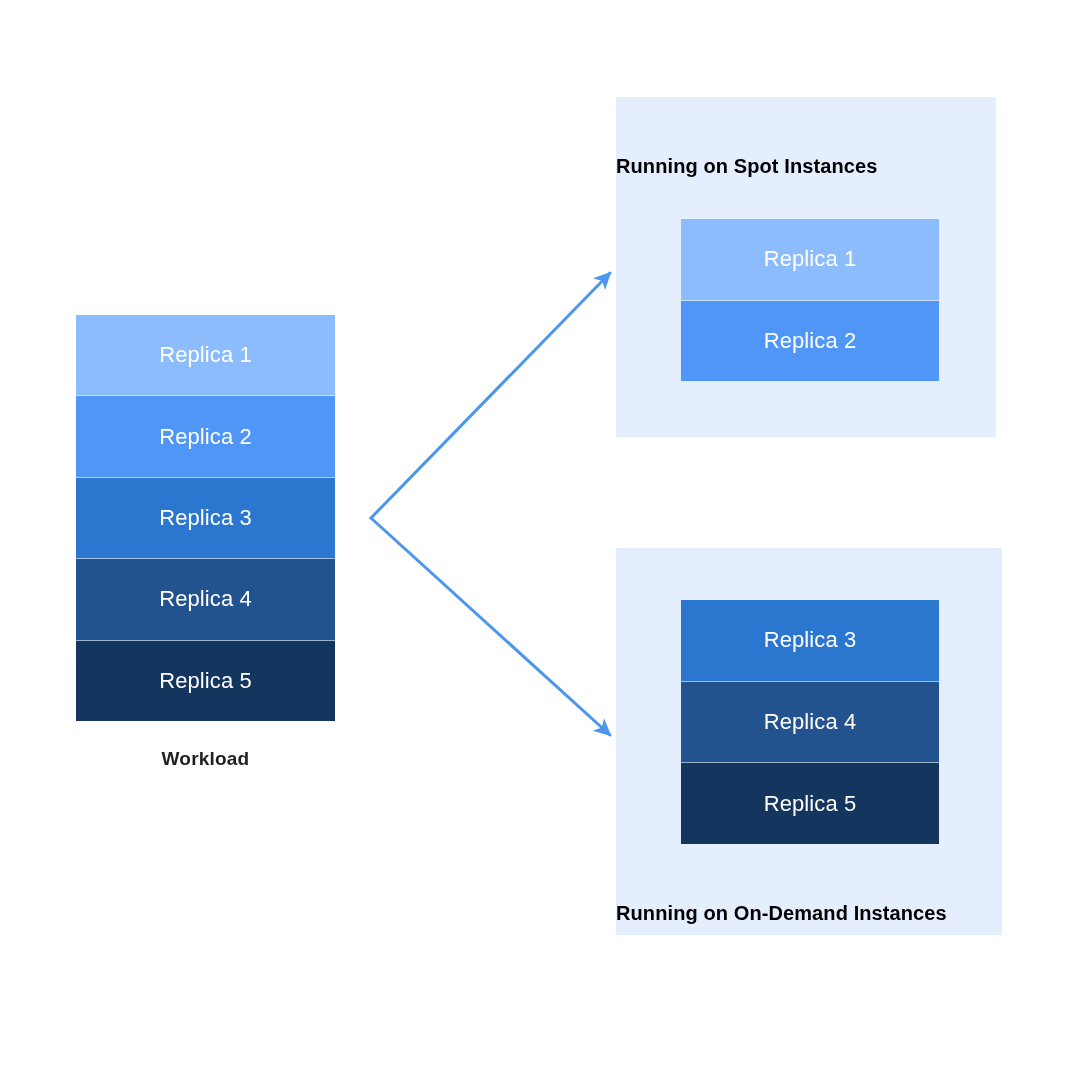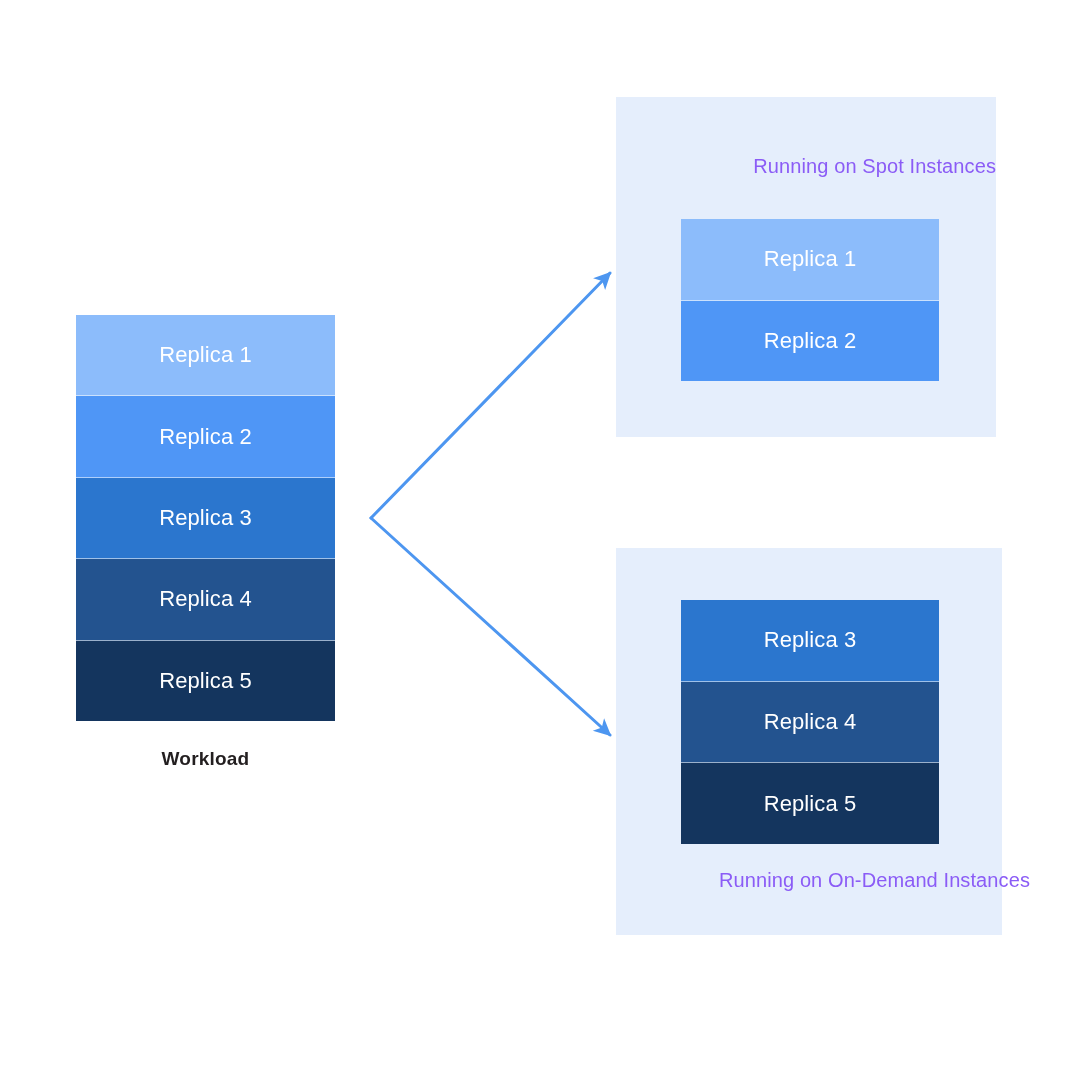--- a/index.html
+++ b/index.html
@@ -72,24 +72,24 @@
     left: 616px;
     top: 548px;
     width: 386px;
     height: 387px;
   }
 
   .panel-title {
     position: absolute;
     left: 0;
     width: 100%;
-    text-align: right;
+    text-align: left;
     font-size: 20px;
-    font-weight: 400;
-    color: #8b5cf6;
+    font-weight: 700;
+    color: #000000;
     letter-spacing: 0.1px;
   }
 
   .panel-stack {
     position: absolute;
     display: flex;
     flex-direction: column;
   }
   #spot-stack {
     left: 681px;
@@ -185,15 +185,15 @@
       <span>Replica 3</span>
     </div>
     <div class="replica-block" style="background:#23538f">
       <span>Replica 4</span>
     </div>
     <div class="replica-block" style="background:#14355e">
       <span>Replica 5</span>
     </div>
   </div>
 
-  <div class="panel-title abs" style="left:616px; top:869px; width:386px;margin-left:28px;">Running on On-Demand Instances</div>
+  <div class="panel-title abs" style="left:616px; top:902px; width:386px;">Running on On-Demand Instances</div>
 
 </div>
 
 </body></html>

